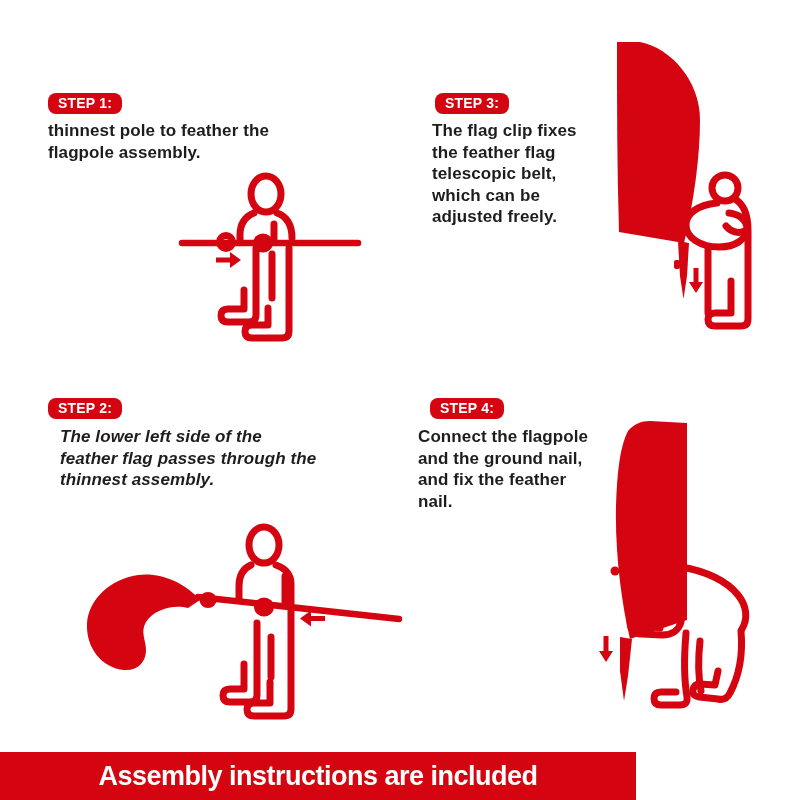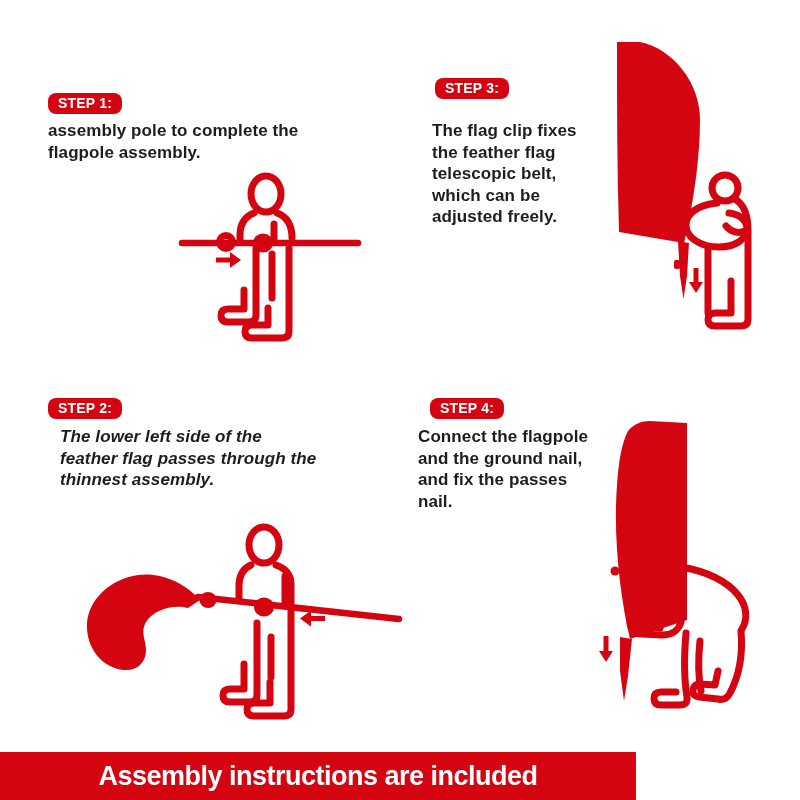--- a/index.html
+++ b/index.html
@@ -27,41 +27,41 @@
   }
   .banner-text{
     color:#ffffff;font-size:27px;font-weight:bold;letter-spacing:-0.5px;
   }
 </style>
 </head>
 <body>
 
 <div class="step-badge" style="left:48px;top:93px;">STEP 1:</div>
 <div class="step-text" style="left:48px;top:120px;width:270px;">
-  <div>assembly pole to complete the</div>
+  <div>thinnest pole to feather the</div>
   <div>flagpole assembly.</div>
 </div>
 
 <svg class="art" style="left:158px;top:168px;" width="225" height="175" viewBox="0 0 225 175">
   <g>
     <ellipse class="stroke" cx="108" cy="26" rx="15" ry="18"></ellipse>
     <path class="stroke" d="M96 45 C86 49 82 57 82 67 L82 74"></path>
     <path class="stroke" d="M119 45 C130 49 134 58 134 70"></path>
     <path class="stroke" d="M116 56 L116 73"></path>
     <path class="stroke" d="M131 80 L131 163 Q131 170 124 170 L94 170 Q87 170 87 163.5 Q87 157 94 157 L110 157 L110 140"></path>
     <path class="stroke" d="M98 80 L98 147 Q98 154 91 154 L70 154 Q63 154 63 147.5 Q63 141 70 141 L86 141 L86 122"></path>
     <path class="stroke" d="M114 86 L114 130"></path>
     <circle class="stroke" cx="68" cy="74" r="6.5" stroke-width="6"></circle>
     <ellipse class="fillred" cx="105" cy="75" rx="10" ry="9.5"></ellipse>
   </g>
   <path class="stroke thin" d="M24 75 L200 75"></path>
   <path class="fillred" d="M58 89.5 L72 89.5 L72 84 L83 92 L72 100 L72 94.5 L58 94.5 Z"></path>
 </svg>
 
-<div class="step-badge" style="left:435px;top:78px;">STEP 3:</div>
+<div class="step-badge" style="left:435px;top:93px;">STEP 3:</div>
 <div class="step-text" style="left:432px;top:120px;width:170px;">
   <div>The flag clip fixes</div>
   <div>the feather flag</div>
   <div>telescopic belt,</div>
   <div>which can be</div>
   <div>adjusted freely.</div>
 </div>
 
 <svg class="art" style="left:593px;top:36px;" width="170" height="305" viewBox="0 0 170 305">
   <path class="fillred" d="M24 6 L47 6 C78 12 107 45 107 84 C107 120 101 165 91 207 L26 196 C24 132 24 70 24 6 Z"></path>
@@ -98,21 +98,21 @@
     <ellipse class="fillred" cx="150" cy="88" rx="8.5" ry="8"></ellipse>
     <ellipse class="fillred" cx="206" cy="95" rx="10" ry="9.5"></ellipse>
   </g>
   <path class="fillred" d="M267 104 L253 104 L253 98.5 L242 106.5 L253 114.5 L253 109 L267 109 Z"></path>
 </svg>
 
 <div class="step-badge" style="left:430px;top:398px;">STEP 4:</div>
 <div class="step-text" style="left:418px;top:426px;width:190px;">
   <div>Connect the flagpole</div>
   <div>and the ground nail,</div>
-  <div>and fix the passes</div>
+  <div>and fix the feather</div>
   <div>nail.</div>
 </div>
 
 <svg class="art" style="left:588px;top:401px;" width="185" height="330" viewBox="0 0 185 330">
   <path class="fillred" d="M62 20 L99 22 L99 219 L42 238 C33 200 27 150 28 105 C29 72 32 45 40 30 C46 23 53 20 62 20 Z"></path>
   <path class="fillred" d="M32 236 L44 238 L40 275 L36 300 L32 270 Z"></path>
   <circle class="fillred" cx="27" cy="170" r="4.5"></circle>
   <g>
     <circle class="stroke" cx="81" cy="174" r="13"></circle>
     <path class="stroke" d="M93 166 C118 170 139 180 150 194 C159 205 160 218 154 228"></path>

